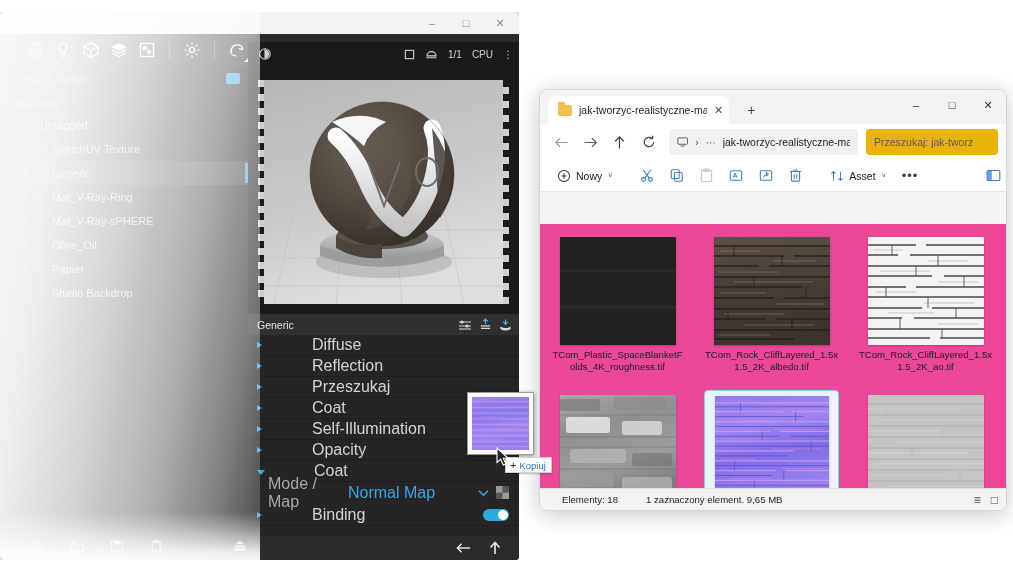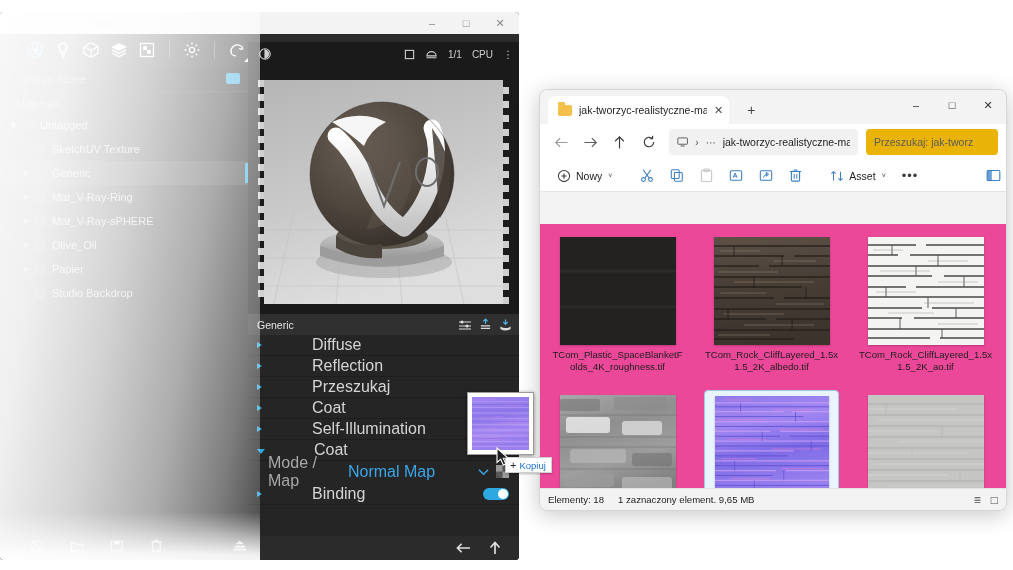--- a/index.html
+++ b/index.html
@@ -148,21 +148,21 @@
     border-radius:4px; padding-top:5px; }
   .tile.sel { background:#eaf4fd; border:1px solid #9ecbf0; }
   .thumb { width:116px; height:108px; box-shadow:0 1px 2px rgba(0,0,0,.22); }
   .tile.sel .thumb { width:114px; height:106px; }
   .tname2 { font-size:9.6px; color:#1d1d1d; text-align:center; line-height:12px; margin-top:4px;
     width:134px; word-break:break-all; }
   #vscroll { position:absolute; right:5px; top:238px; width:4px; height:146px; background:#9a9a9a; border-radius:2px; }
 
   #exp-status { position:absolute; left:0; bottom:0; width:466px; height:22px; background:#f3f3f3;
     border-top:1px solid #e3e3e3; display:flex; align-items:center; padding:0 8px; gap:14px; }
-  #exp-status .st { font-size:9.6px; color:#1d1d1d; }
+  #exp-status .st { font-size:9.6px; color:#1d1d1d;margin-left:14px; }
   #exp-status .vicons { margin-left:auto; display:flex; gap:10px; align-items:center; }
 </style>
 </head>
 <body>
 
 <div id="root">
 
   <div id="vray">
 
     <div id="vray-title">
@@ -388,20 +388,24 @@
       </div>
       <div class="prow">
         <div class="tri"></div>
         <div class="lbl">Coat</div>
       </div>
       <div class="prow">
         <div class="tri"></div>
         <div class="lbl">Self-Illumination</div>
       </div>
       <div class="prow">
+        <div class="tri"></div>
+        <div class="lbl">Opacity</div>
+      </div>
+      <div class="prow">
         <div class="tri open"></div>
         <div class="lbl">Coat</div>
       </div>
 
       <div class="srow">
         <div class="k">Mode / Map</div>
         <div class="v">Normal Map</div>
         <div style="margin-left:auto; display:flex; align-items:center; gap:7px; padding-right:10px;">
           <svg width="11" height="8" viewBox="0 0 12 8">
               <path d="M1 1.6 6 6.4 11 1.6" stroke="#3aa6e8" stroke-width="1.6" fill="none"></path>

